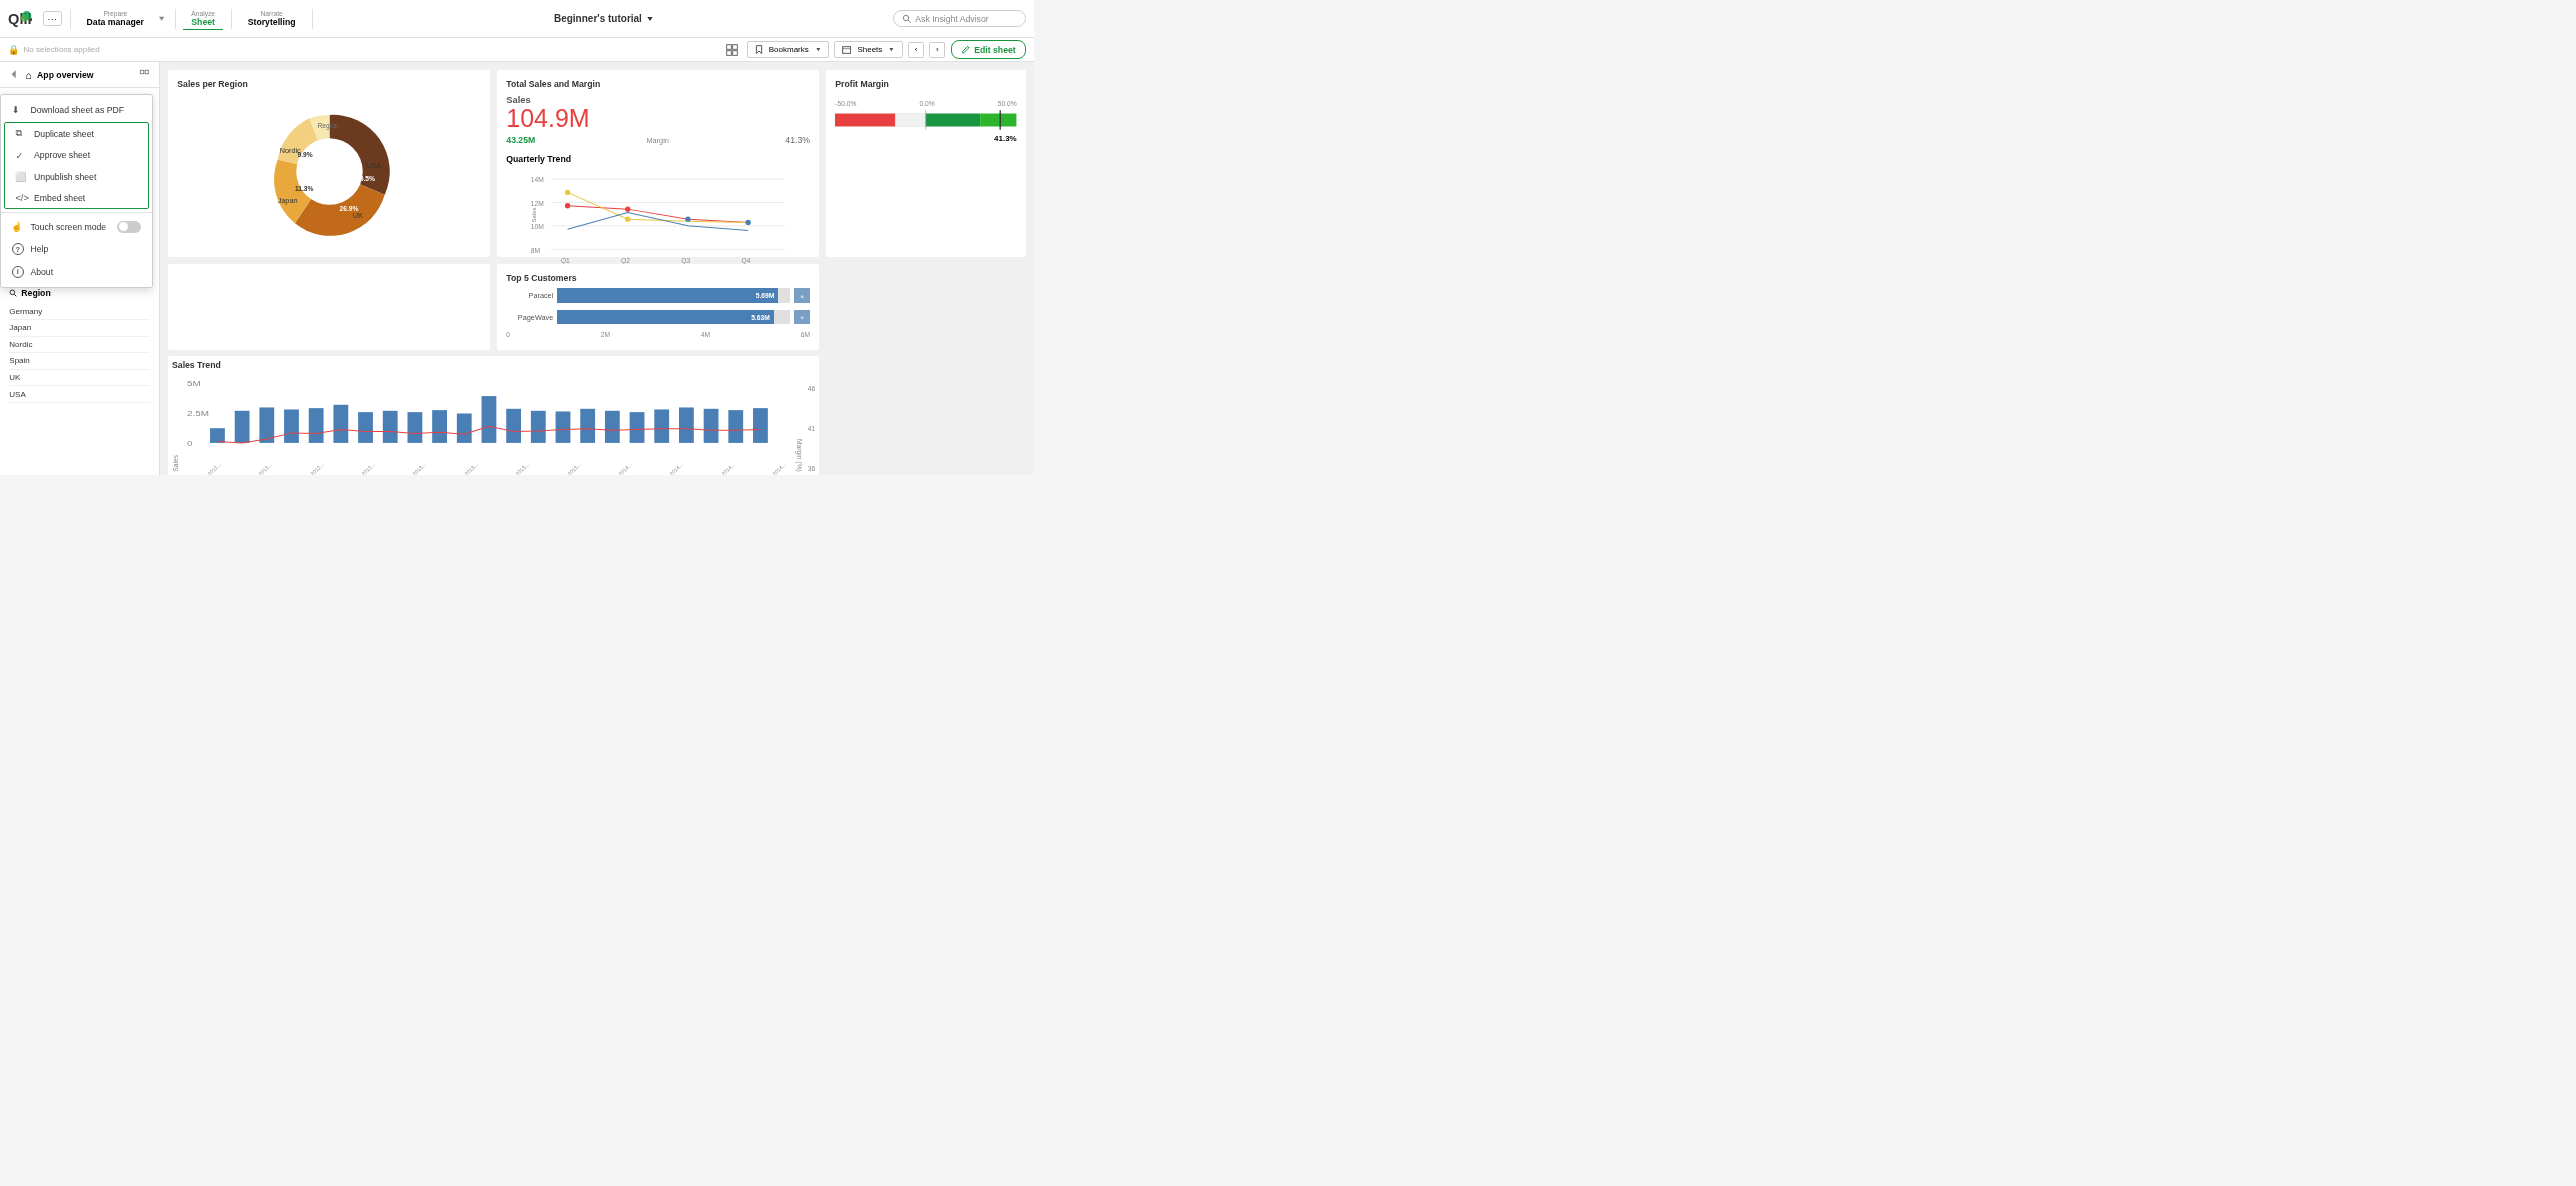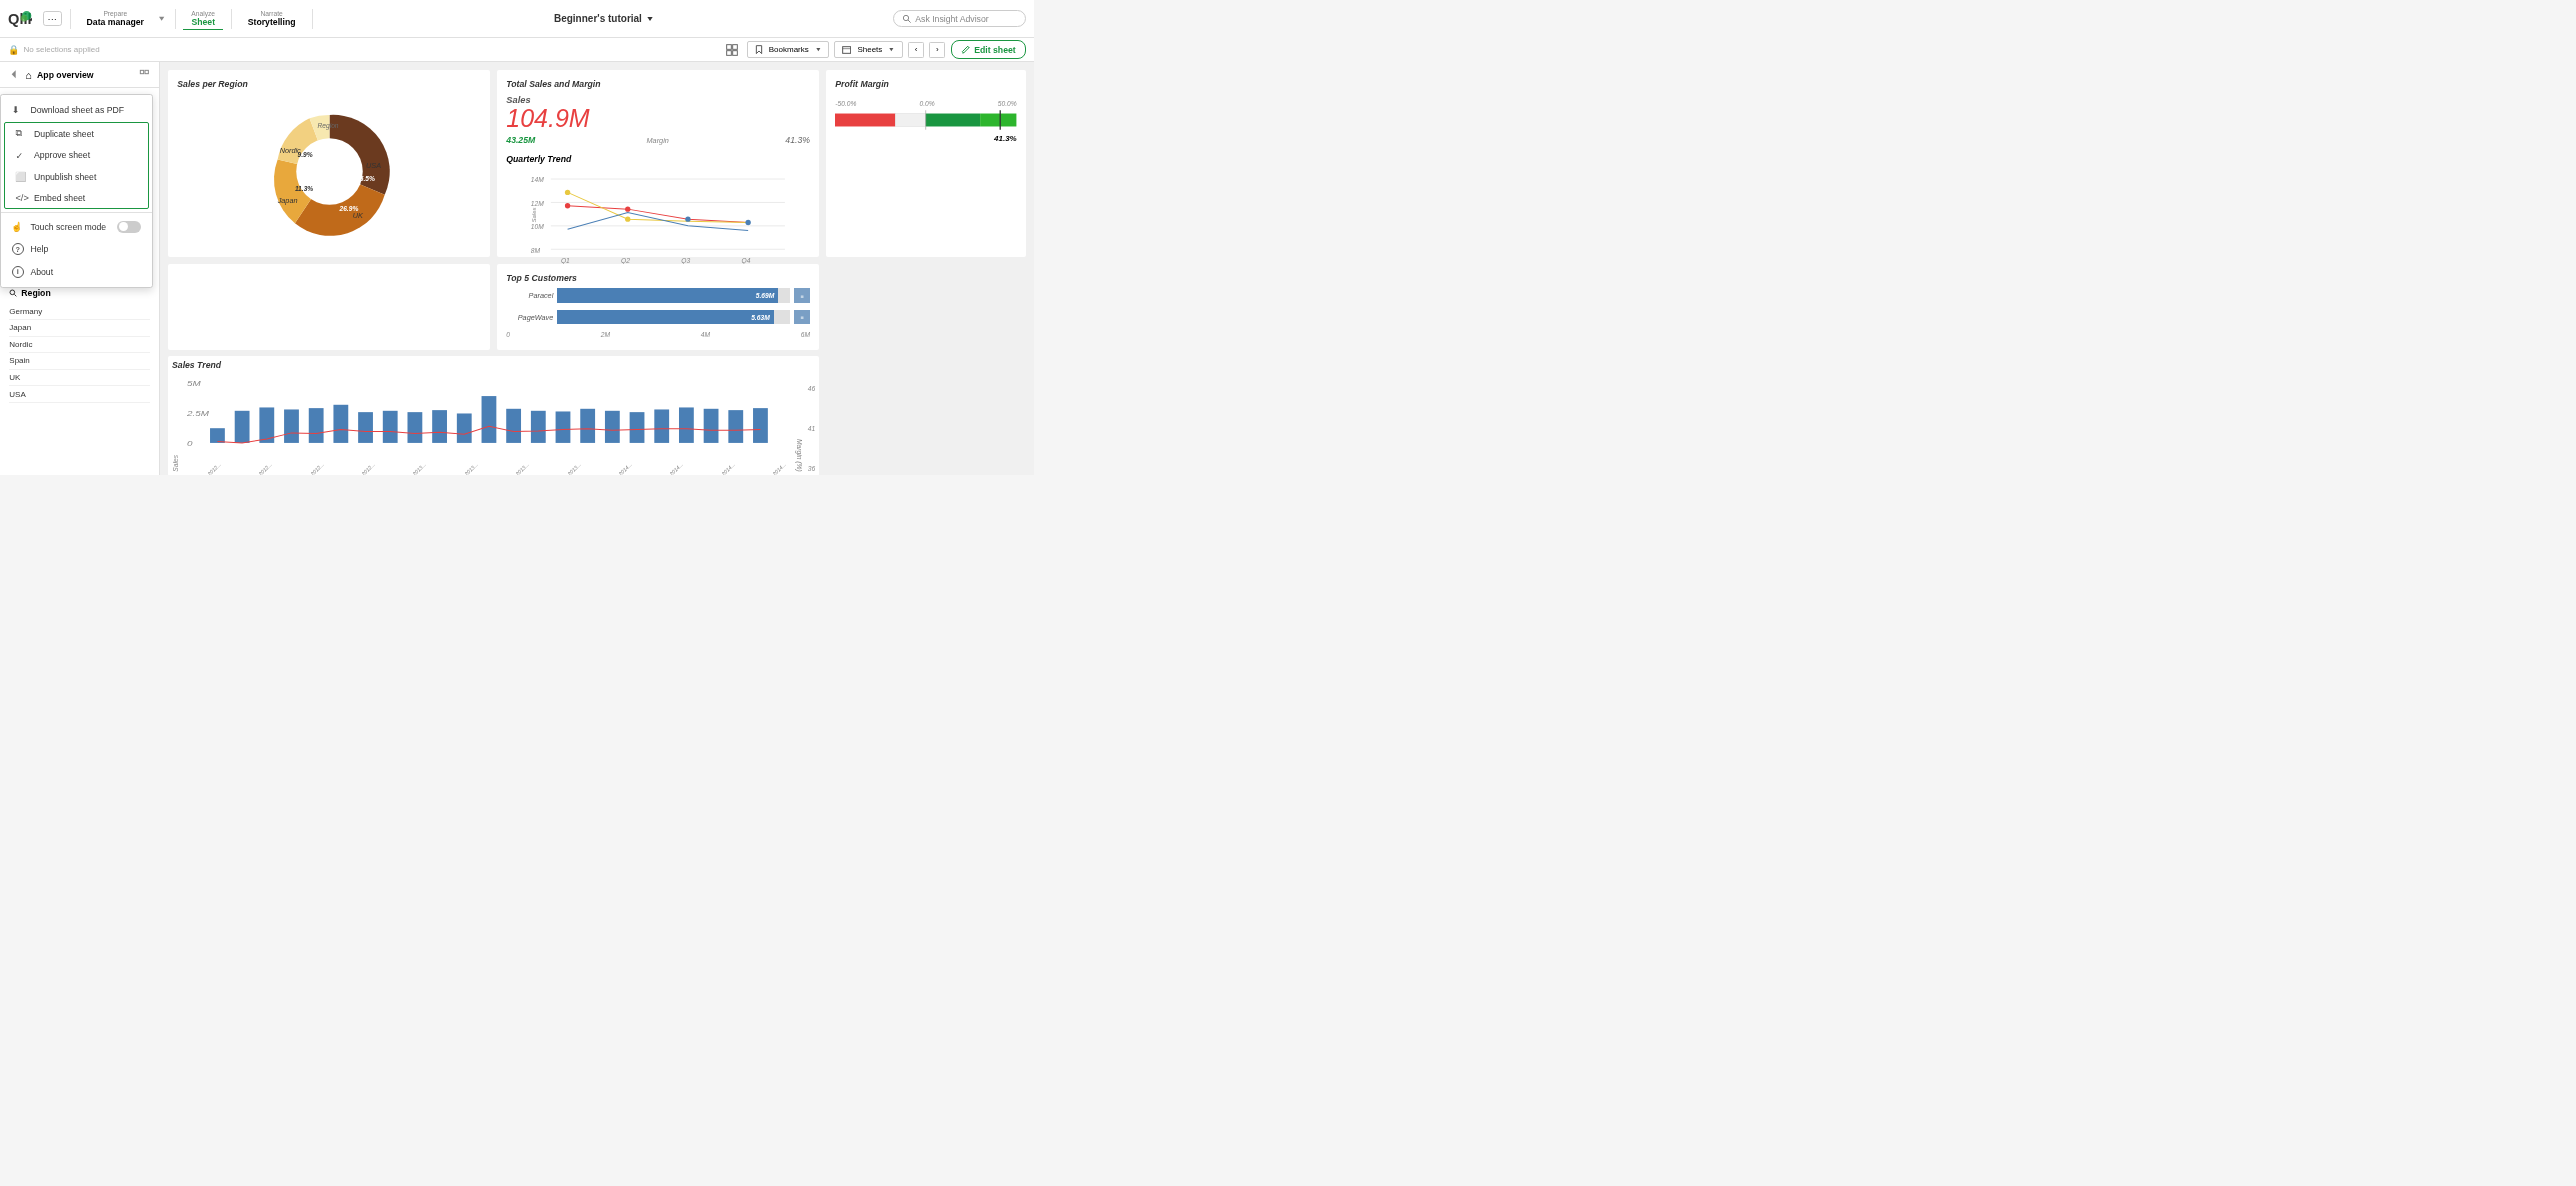--- a/index.html
+++ b/index.html
@@ -34,21 +34,20 @@
       flex-direction: column;
       align-items: center;
       padding: 2.7px 8px;
       cursor: pointer;
       border-bottom: 1.3px solid transparent;
       font-size: 7.3px;
     }
     .nav-segment.active {
       border-bottom: 1.3px solid #1a9641;
       color: #1a9641;
-      align-items: flex-end;
     }
     .nav-segment .label { font-size: 6.7px; color: #888; }
     .nav-segment .main { font-size: 8.7px; font-weight: 600; }
     .nav-segment.active .main { color: #1a9641; }
     .nav-divider { width: 0.7px; height: 20px; background: #e0e0e0; margin: 0 2.7px; }
     .app-title {
       flex: 1;
       text-align: center;
       font-size: 10px;
       font-weight: 600;
@@ -223,21 +222,20 @@
     
     .dashboard {
       flex: 1;
       background: #f0f0f0;
       padding: 8px;
       display: grid;
       grid-template-columns: 1fr 1fr 200px;
       grid-template-rows: 187px 1fr;
       gap: 6.7px;
       overflow: hidden;
-      font-style: italic;
     }
     .chart-card {
       background: #fff;
       border-radius: 2px;
       padding: 9.3px;
       display: flex;
       flex-direction: column;
     }
     .chart-title {
       font-size: 8.7px;

